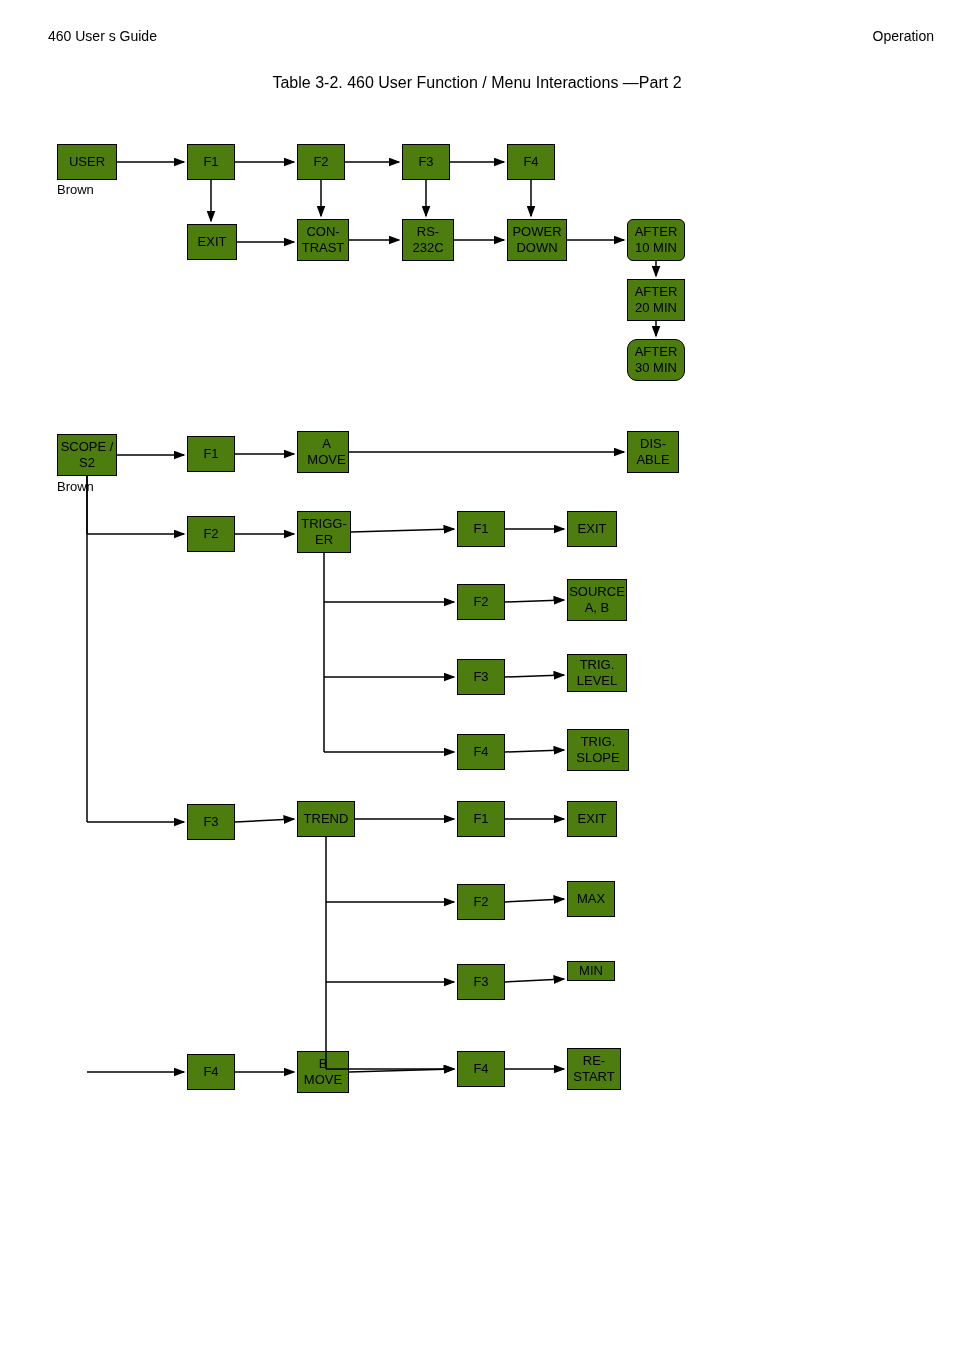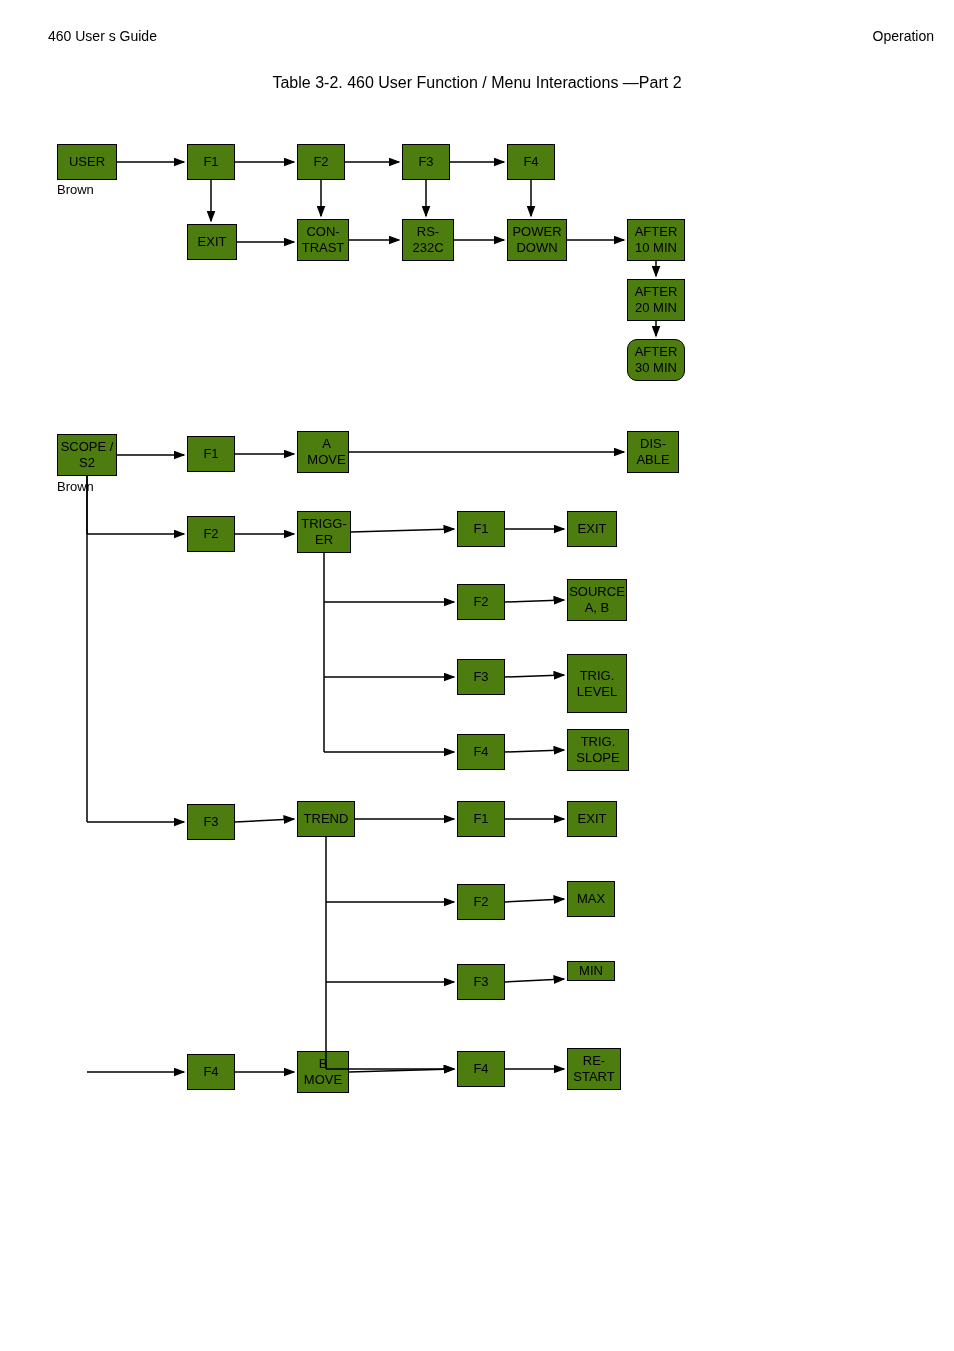--- a/index.html
+++ b/index.html
@@ -84,21 +84,21 @@
 
   <div class="box" style="left:270px;top:175px;width:52px;height:42px;">CON-
 TRAST</div>
 
   <div class="box" style="left:375px;top:175px;width:52px;height:42px;">RS-
 232C</div>
 
   <div class="box" style="left:480px;top:175px;width:60px;height:42px;">POWER
 DOWN</div>
 
-  <div class="box" style="left:600px;top:175px;width:58px;height:42px;">AFTER
+  <div class="box" style="left:600px;top:175px;width:58px;height:42px;border-radius:6px;">AFTER
 10 MIN</div>
 
   <div class="box" style="left:600px;top:235px;width:58px;height:42px;">AFTER
 20 MIN</div>
 
   <div class="box" style="left:600px;top:295px;width:58px;height:42px;border-radius:10px;">AFTER
 30 MIN</div>
 
   <div class="box" style="left:30px;top:390px;width:60px;height:42px;">SCOPE
 / S2</div>
@@ -121,21 +121,21 @@
 
   <div class="box" style="left:540px;top:467px;width:50px;height:36px;">EXIT</div>
 
   <div class="box" style="left:430px;top:540px;width:48px;height:36px;">F2</div>
 
   <div class="box" style="left:540px;top:535px;width:60px;height:42px;">SOURCE
 A, B</div>
 
   <div class="box" style="left:430px;top:615px;width:48px;height:36px;">F3</div>
 
-  <div class="box" style="left:540px;top:610px;width:60px;height:59px;">TRIG.
+  <div class="box" style="left:540px;top:610px;width:60px;height:38px;">TRIG.
 LEVEL</div>
 
   <div class="box" style="left:430px;top:690px;width:48px;height:36px;">F4</div>
 
   <div class="box" style="left:540px;top:685px;width:62px;height:42px;">TRIG.
 SLOPE</div>
 
   <div class="box" style="left:160px;top:760px;width:48px;height:36px;">F3</div>
 
   <div class="box" style="left:270px;top:757px;width:58px;height:36px;">TREND</div>

